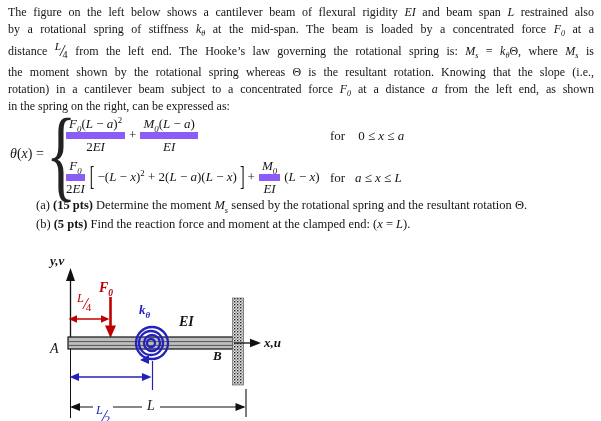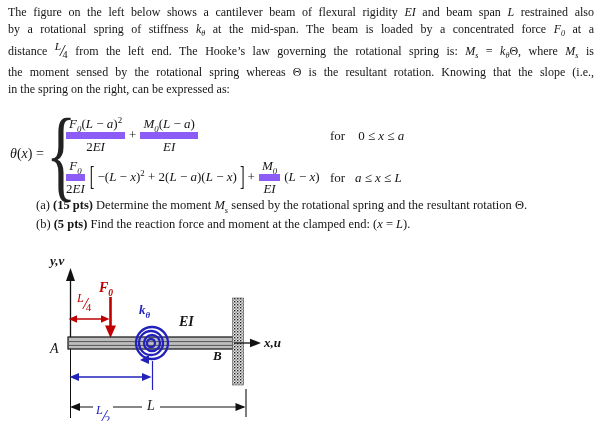--- a/index.html
+++ b/index.html
@@ -48,21 +48,22 @@
   #lab-l2{left:93px;top:117px;font-size:13px;background:#fff;padding:0 3px;margin-top:37px;}
   #lab-l{left:142px;top:149px;font-size:14px;background:#fff;padding:0 5px;}
 </style>
 </head>
 <body>
 
 <div class="para">
   <div class="jl">The figure on the left below shows a cantilever beam of flexural rigidity <span style="font-style: italic;">EI</span> and beam span <span style="font-style: italic;">L</span> restrained also</div>
   <div class="jl">by a rotational spring of stiffness <span style="font-style: italic;">k<sub>θ</sub></span> at the mid-span. The beam is loaded by a concentrated force <span style="font-style: italic;">F<sub>0</sub></span> at a</div>
   <div class="jl tall">distance <span class="sfrac"><span class="fn">L</span><span class="fsl">/</span><span class="fd">4</span></span> from the left end. The Hooke’s law governing the rotational spring is: <span style="font-style: italic;">M<sub>s</sub></span> = <span style="font-style: italic;">k<sub>θ</sub></span><span>Θ</span>, where <span style="font-style: italic;">M<sub>s</sub></span> is</div>
-  <div class="jl">the moment sensed by the rotational spring whereas Θ is the resultant rotation. Knowing that the slope (i.e.,</div>
+  <div class="jl">the moment shown by the rotational spring whereas Θ is the resultant rotation. Knowing that the slope (i.e.,</div>
+  <div class="jl">rotation) in a cantilever beam subject to a concentrated force <span style="font-style: italic;">F<sub>0</sub></span> at a distance <span style="font-style: italic;">a</span> from the left end, as shown</div>
   <div class="lastline">in the spring on the right, can be expressed as:</div>
 </div>
 
 <div class="eq">
   <span class="eq-lhs"><span style="font-style: italic;">θ</span>(<span style="font-style: italic;">x</span>) =</span>
   <span class="eq-brace">{</span>
 
   <div class="eq-row row1">
     <span class="fr">
       <span class="n"><span style="font-style: italic;">F<sub>0</sub></span>(<span style="font-style: italic;">L</span> − <span style="font-style: italic;">a</span>)<span><sup>2</sup></span></span>

